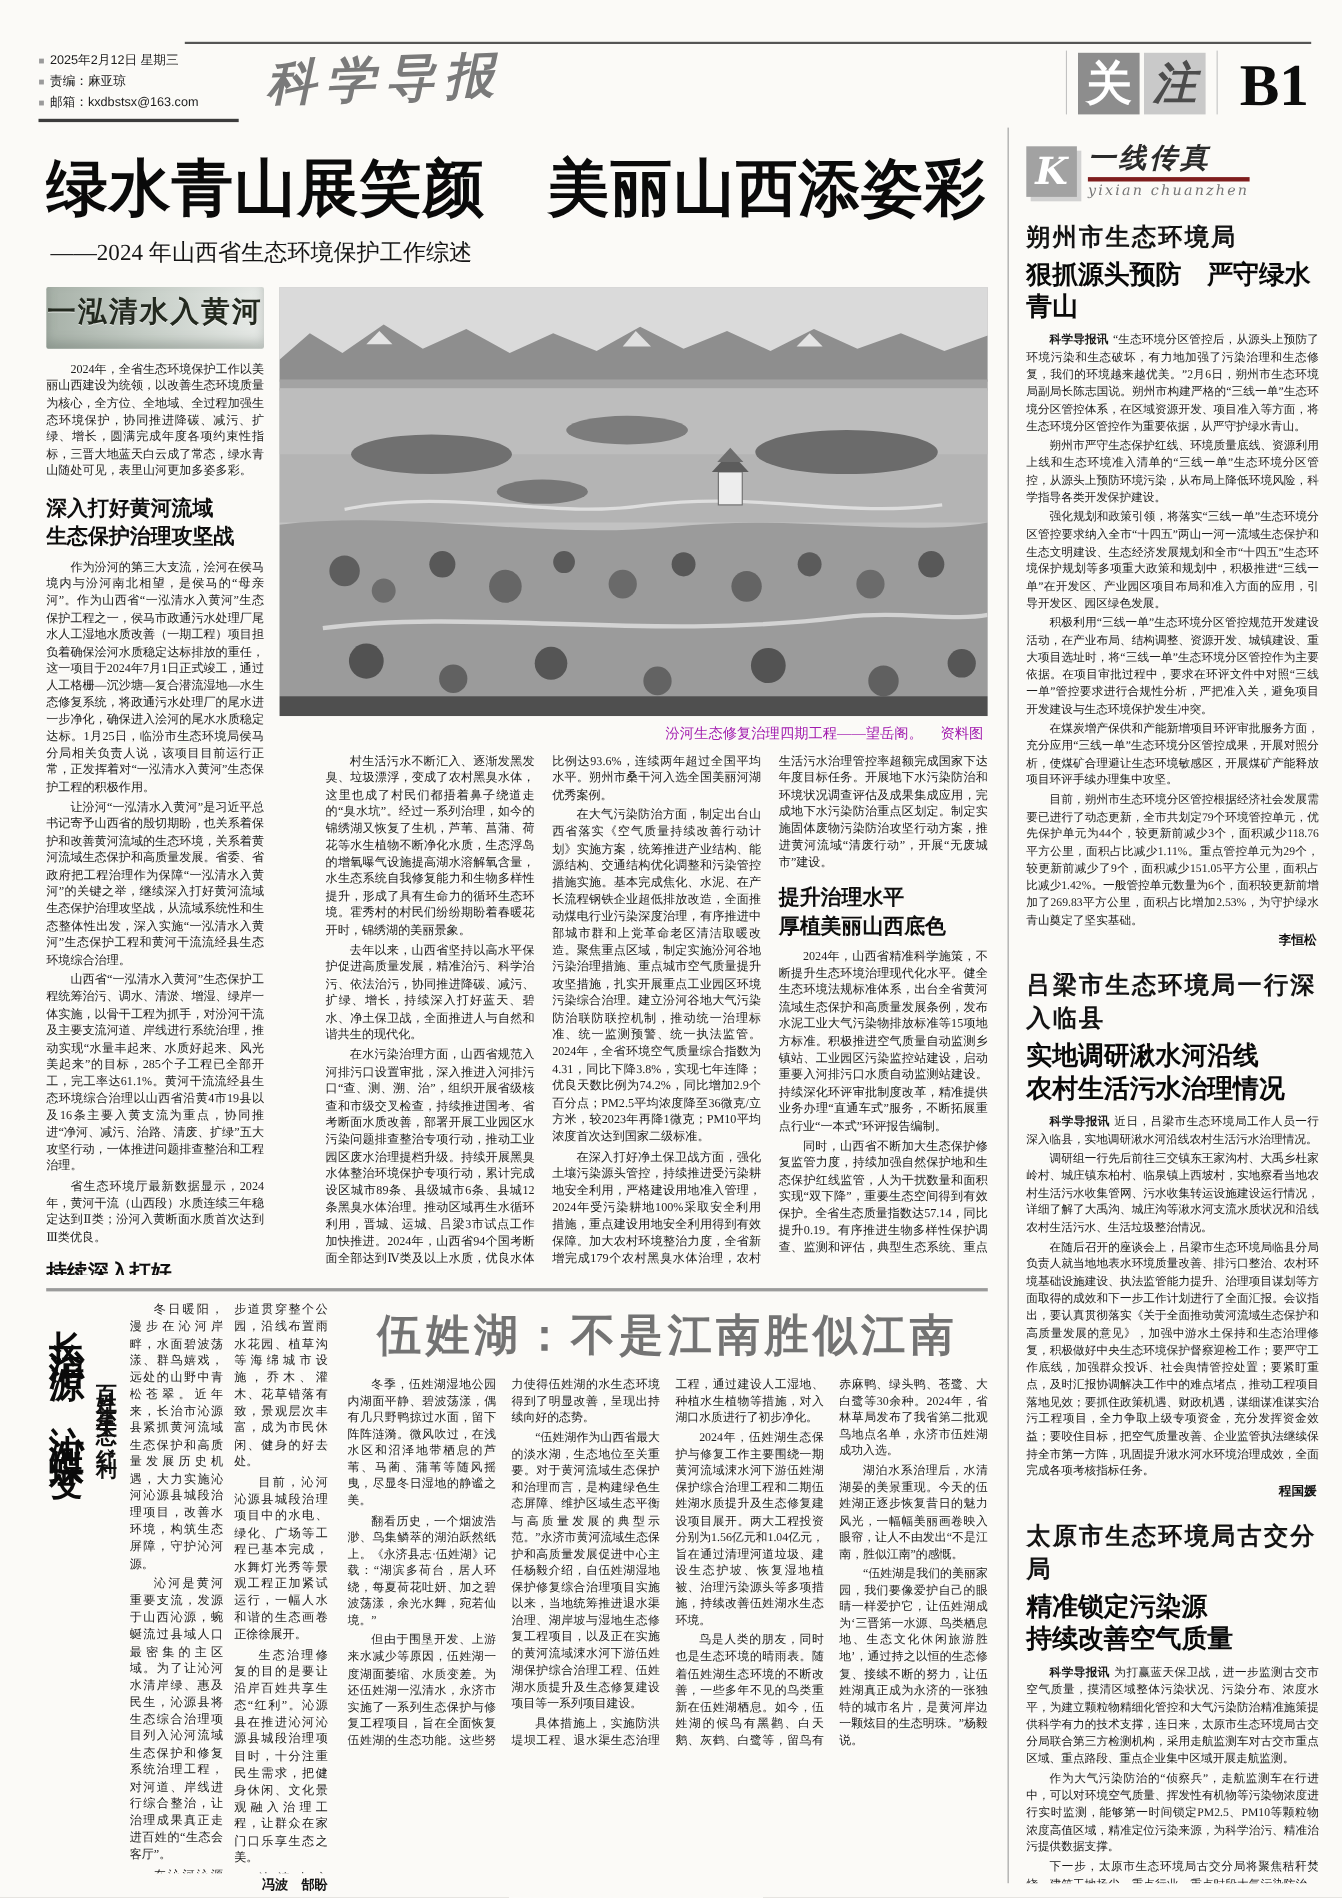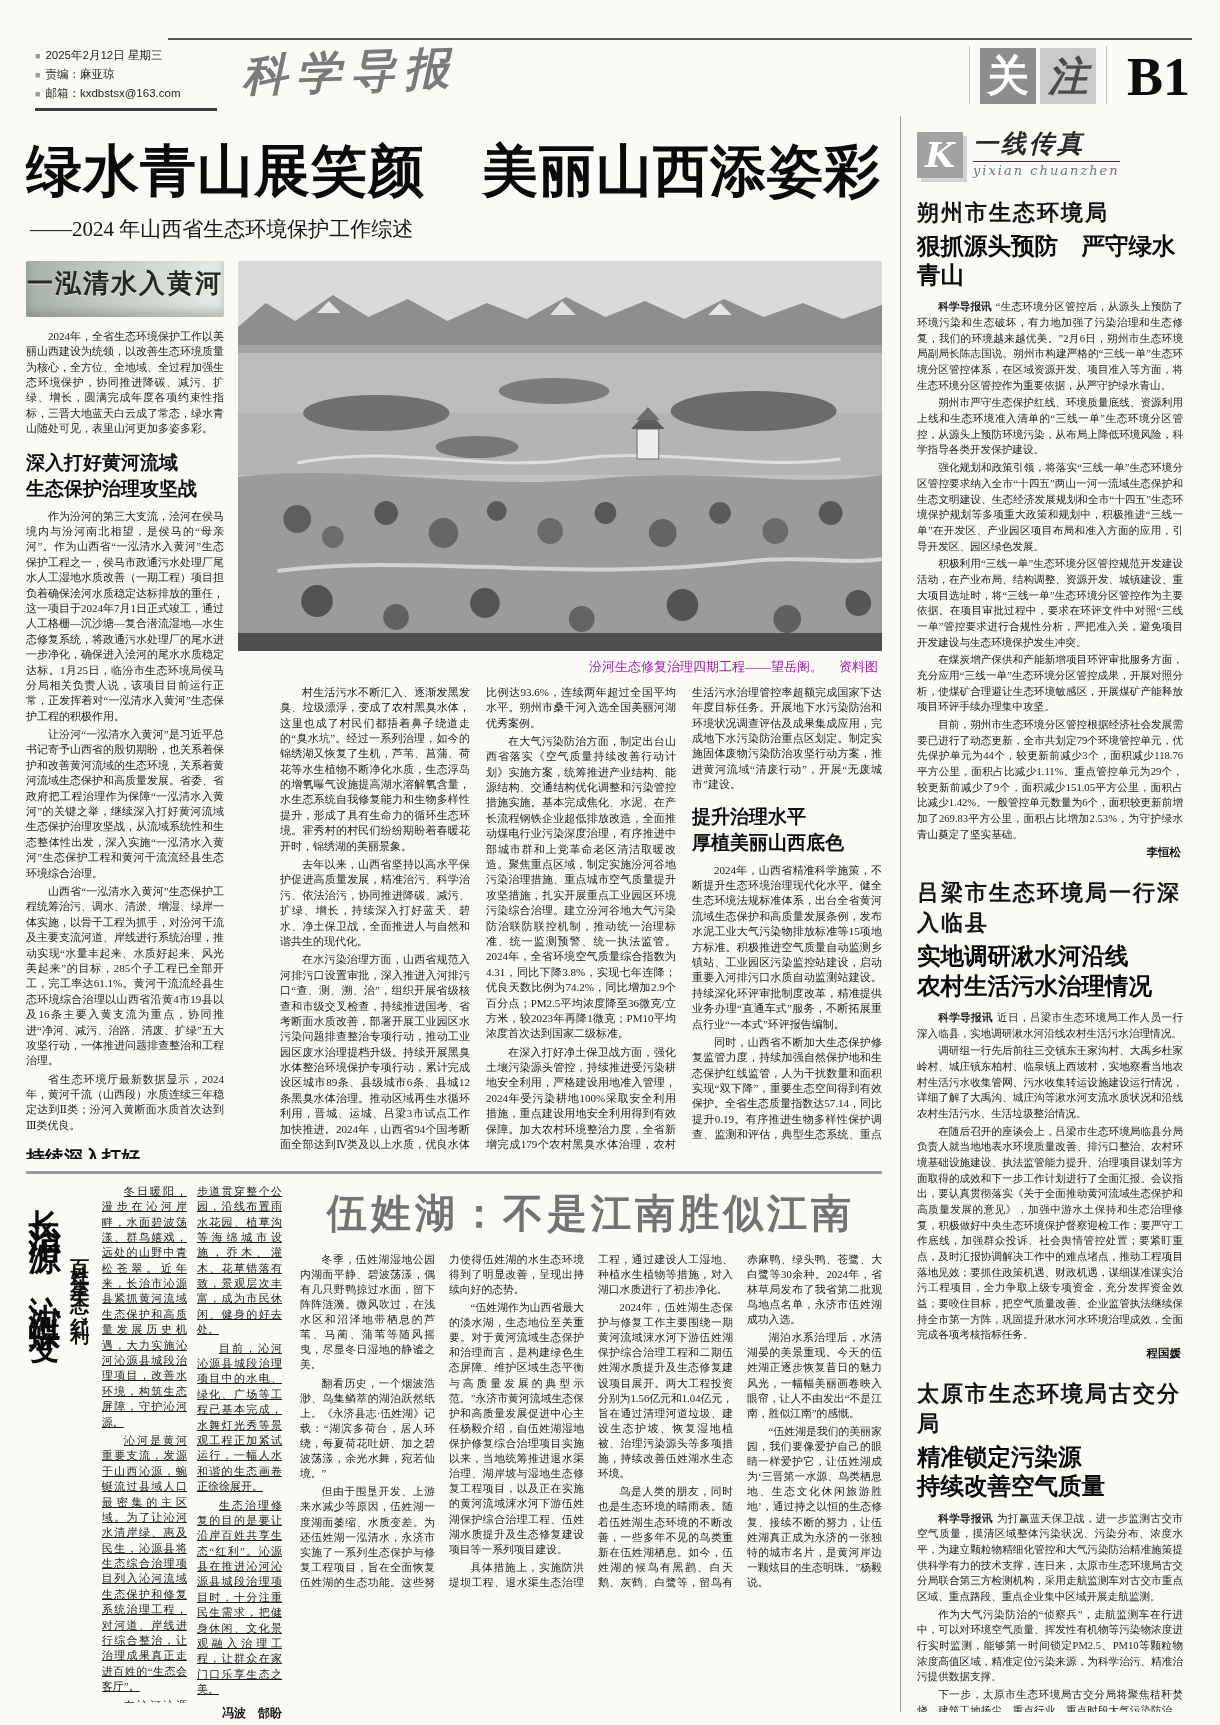--- a/index.html
+++ b/index.html
@@ -14,21 +14,21 @@
   .paper-name{position:absolute;top:42px;left:242px;font-size:45px;font-weight:bold;font-style:italic;
               color:#7a7a7a;letter-spacing:9px;transform:rotate(-2deg);font-family:"DejaVu Serif",serif;}
   .page-label{position:absolute;top:46px;right:30px;display:flex;align-items:flex-end;}
   .pl-sep{width:1px;height:58px;background:#c2c2c2;margin:0 10px;}
   .pl-box1{width:56px;height:56px;background:#8d8d8d;color:#fff;text-align:center;
            font:900 42px/56px "Liberation Sans",sans-serif;}
   .pl-box2{width:56px;height:56px;background:#c9c9c9;color:#4c4c4c;text-align:center;margin-left:4px;
            font:italic 900 40px/56px "DejaVu Serif",serif;}
   .pl-no{font:700 54px/54px "Liberation Serif",serif;color:#0d0d0d;margin-left:10px;}
   
-  .body-row{display:flex;padding:0 28px 0 26px;}
+  .body-row{display:flex;padding:0 28px 0 42px;}
   .main-col{width:856px;flex:none;}
   .sidebar{width:266px;flex:none;margin-left:18px;border-left:1px solid #9c9c9c;padding-left:16px;
            height:1596px;overflow:hidden;}
   
   h1.headline{font:900 56px/1.12 "Liberation Sans",sans-serif;color:#0a0a0a;letter-spacing:1px;margin:24px 0 12px;}
   .subtitle{font-size:21px;margin:0 0 18px 4px;color:#151515;}
   .main-grid{display:flex;gap:14px;height:898px;overflow:hidden;}
   .left-col{width:198px;flex:none;overflow:hidden;}
   .banner{width:198px;height:56px;margin-bottom:12px;border-radius:2px;
           background:linear-gradient(90deg,#a7b1a8 0%,#c6cec7 45%,#e8ebe8 100%);
@@ -48,33 +48,33 @@
   .main-byline,.wx-byline,.cz-byline,.sb-byline{text-align:right;font:700 12px/1.3 "Liberation Sans",sans-serif;color:#111;}
   .main-byline{margin-top:6px;padding-right:4px;}
   .main-divider{border-top:3px solid #9b9b9b;margin:12px 0 10px;}
   
   .bottom-row{display:flex;gap:18px;height:538px;overflow:hidden;}
   .changzhi{width:256px;flex:none;display:flex;gap:10px;}
   .cz-head{writing-mode:vertical-lr;flex:none;}
   .cz-main{font:900 32px/1.16 "Liberation Serif",serif;letter-spacing:11px;color:#0b0b0b;}
   .cz-sub{font:700 19px/1.25 "Liberation Serif",serif;letter-spacing:7px;padding-top:60px;margin-left:5px;color:#101010;}
   .cz-right{flex:1;min-width:0;display:flex;flex-direction:column;}
-  .cz-body{flex:1;column-count:2;column-gap:10px;overflow:hidden;text-decoration:underline;}
+  .cz-body{flex:1;column-count:2;column-gap:10px;overflow:hidden;}
   .cz-byline{margin-top:3px;}
   .wuxinghu{flex:1;min-width:0;}
   .wx-headline{font:900 40px/1.1 "Liberation Serif",serif;text-align:center;letter-spacing:4px;margin:8px 0 16px;color:#737373;}
   .wx-body{column-count:4;column-gap:14px;height:428px;overflow:hidden;}
   .wx-body p{font-size:10.8px;}
   .wx-byline{margin-top:4px;padding-right:6px;}
   
   .logo{display:flex;align-items:center;gap:10px;margin:14px 0 12px;}
   .logo-k{width:46px;height:46px;background:#a2a2a2;color:#fff;display:grid;place-items:center;
           font:italic 700 34px/46px "DejaVu Serif",serif;box-shadow:4px 4px 0 #d2d2d2;}
   .logo-title{font:italic 700 25px/1.1 "DejaVu Serif",serif;color:#2a2a2a;letter-spacing:3px;
-              border-bottom:1px solid #7f1d1d;padding-bottom:3px;}
+              border-bottom:4px solid #7f1d1d;padding-bottom:3px;}
   .logo-pinyin{font:italic 13px/1.4 "DejaVu Serif",serif;color:#767676;letter-spacing:2px;}
   .kicker{font-size:22px;letter-spacing:2px;font-weight:600;margin:18px 0 4px;color:#141414;}
   .sb-headline{font:900 23.5px/1.25 "Liberation Sans",sans-serif;color:#090909;margin:3px 0 9px;}
   .sb-body p{font-size:10.6px;line-height:1.48;text-align:justify;text-indent:2em;margin:0 0 2px;color:#1b1b1b;}
   .lead-tag{font-family:"Liberation Sans",sans-serif;font-weight:700;margin-right:4px;}
   .sb-byline{margin:3px 2px 6px 0;font-size:11.5px;}
 </style>
 </head>
 <body>
 

